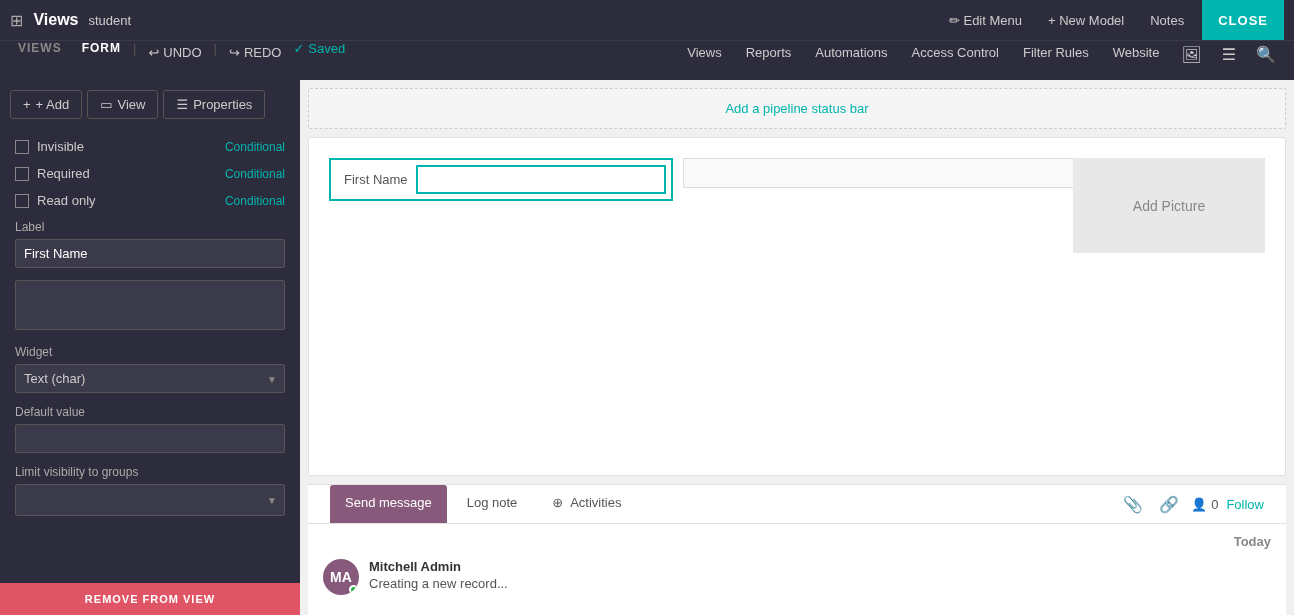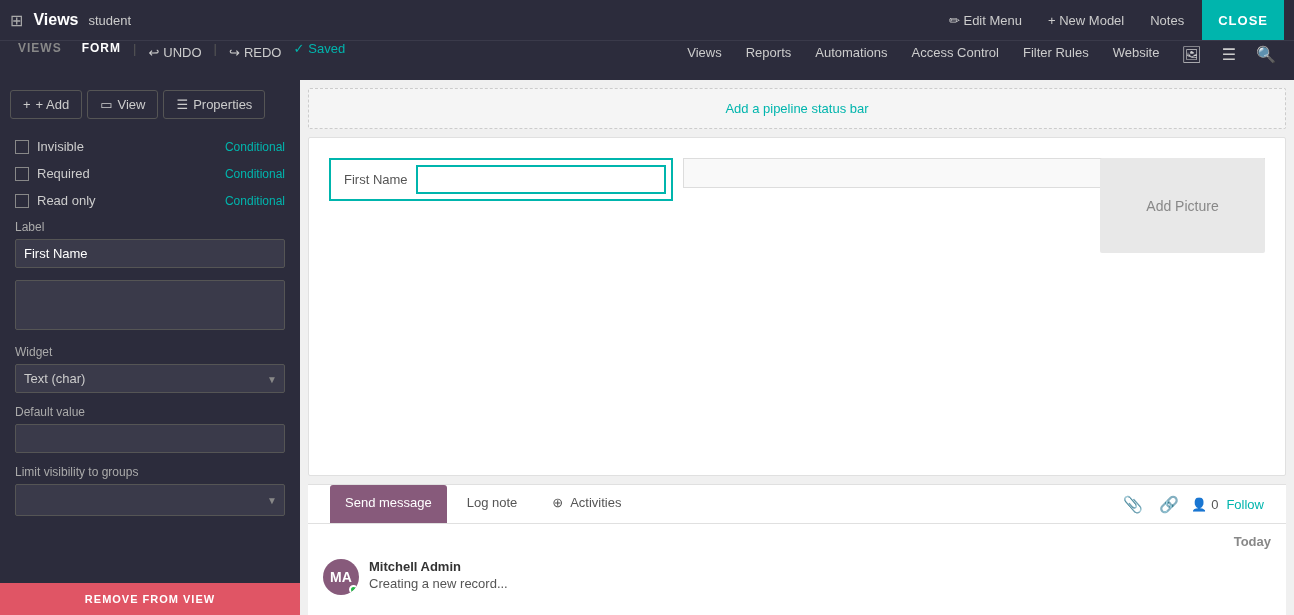--- a/index.html
+++ b/index.html
@@ -300,21 +300,21 @@
     .form-field-empty {
       height: 30px;
       flex: 1;
       border: 1px solid #ddd;
       background: #f9f9f9;
     }
     .add-picture-box {
       position: absolute;
       right: 20px;
       top: 20px;
-      width: 165px;
+      width: 192px;
       height: 95px;
       background: #e8e8e8;
       display: flex;
       align-items: center;
       justify-content: center;
       color: #888;
       font-size: 14px;
       cursor: pointer;
       border-radius: 2px;
     }

